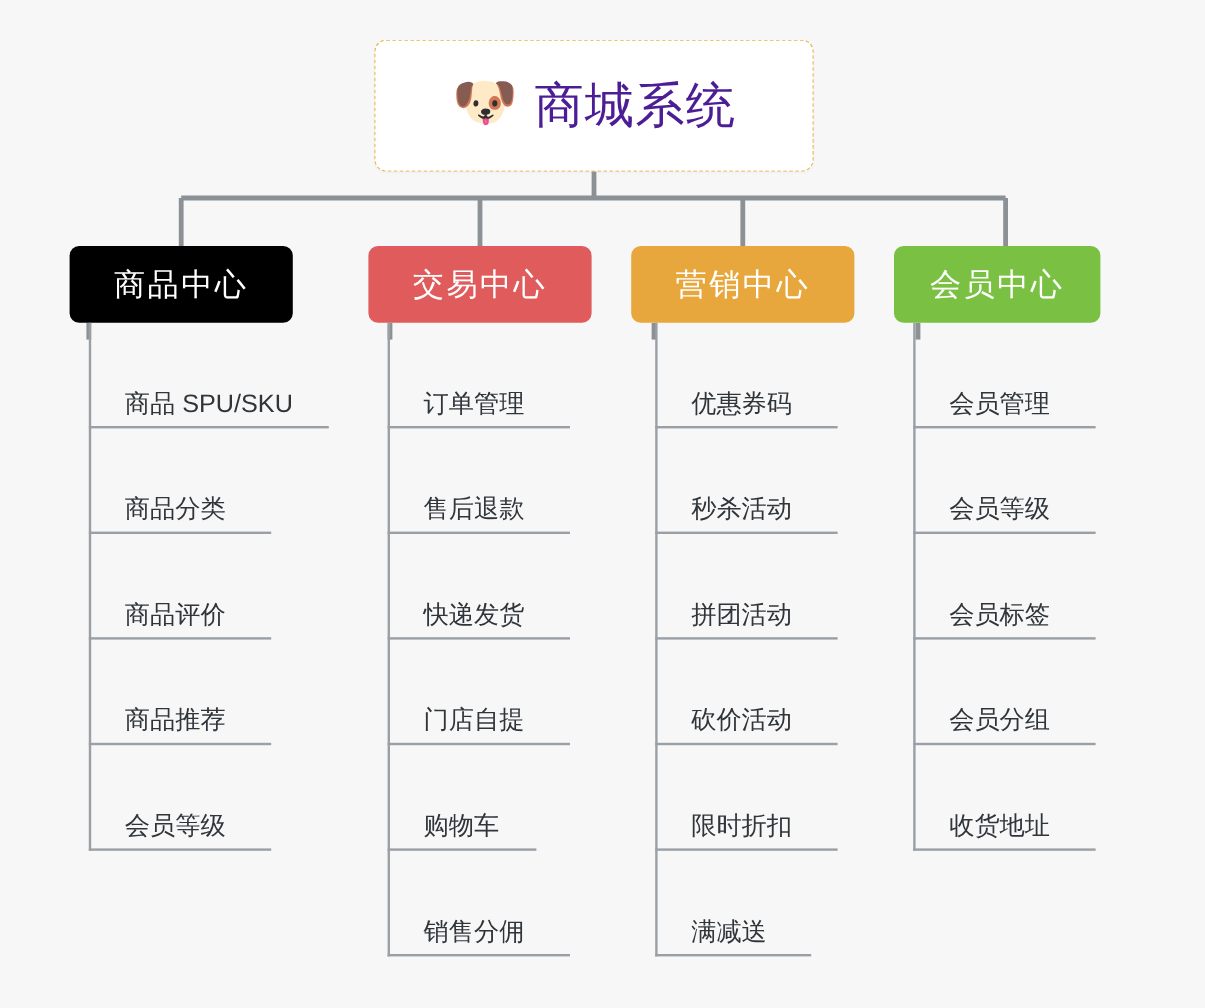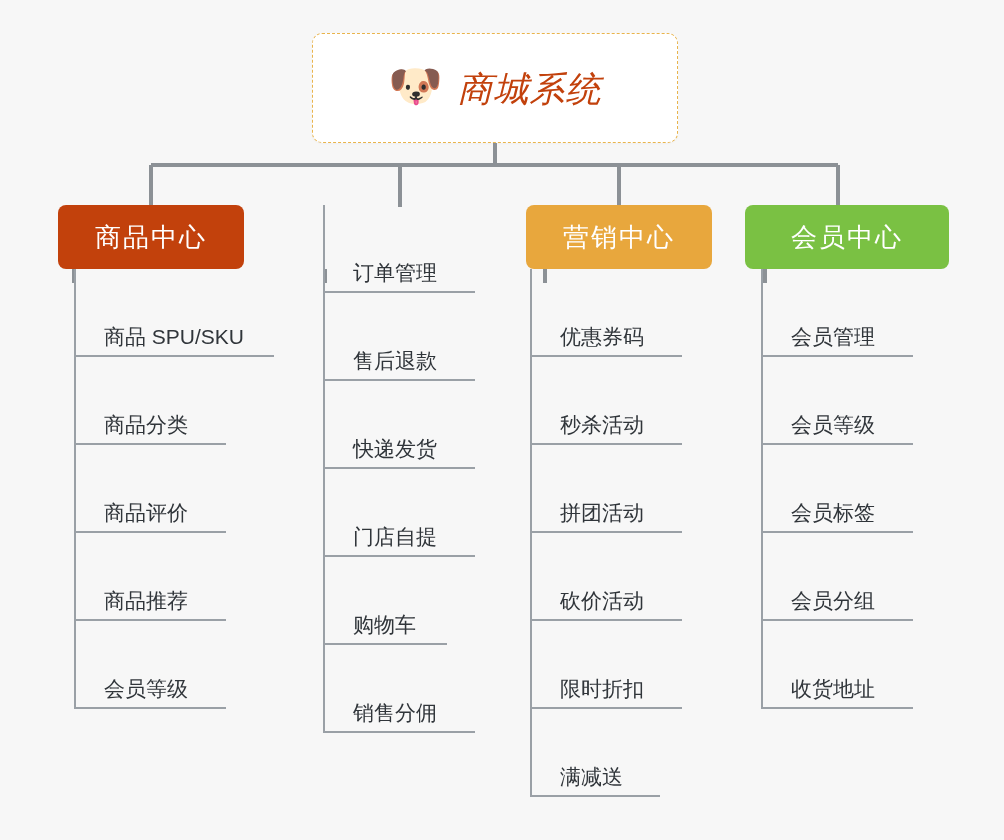--- a/index.html
+++ b/index.html
@@ -42,26 +42,25 @@
   }
 
   .root-emoji {
     font-size: 44px;
     line-height: 1;
     display: inline-block;
     transform: translateY(-2px);
   }
 
   .root-title {
-    font-size: 35px;
-    color: #c2410c;
+    font-size: 41px;
+    color: #4c1d95;
     letter-spacing: 1px;
     white-space: nowrap;
     line-height: 1;
-    font-style: italic;
   }
 
   
   .connector-layer {
     position: absolute;
     left: 0;
     top: 0;
     width: 1004px;
     height: 840px;
     pointer-events: none;
@@ -146,21 +145,21 @@
 
       <path d="M74,269 L74,283"></path>
       <path d="M325,269 L325,283"></path>
       <path d="M545,269 L545,283"></path>
       <path d="M765,269 L765,283"></path>
     </g>
   </svg>
 
   <div id="branches-root">
       <div class="branch" style="left: 58px;">
-        <div class="branch-header" style="width: 186px; background: #c2410c;">
+        <div class="branch-header" style="width: 186px; background: #000000;">
           <span>商品中心</span>
         </div>
         <div class="leaf-list" style="margin-left: 16px;">
           <div class="leaf-spine"></div>
           <div class="leaf-item">
             <span class="leaf-label">商品 SPU/SKU</span>
             <div class="leaf-underline" style="width: 200px;"></div>
           </div>
           <div class="leaf-item">
             <span class="leaf-label">商品分类</span>
@@ -174,20 +173,23 @@
             <span class="leaf-label">商品推荐</span>
             <div class="leaf-underline" style="width: 152px;"></div>
           </div>
           <div class="leaf-item">
             <span class="leaf-label">会员等级</span>
             <div class="leaf-underline" style="width: 152px;"></div>
           </div>
         </div>
       </div>
       <div class="branch" style="left: 307px;">
+        <div class="branch-header" style="width: 186px; background: rgb(224, 91, 91);">
+          <span>交易中心</span>
+        </div>
         <div class="leaf-list" style="margin-left: 16px;">
           <div class="leaf-spine"></div>
           <div class="leaf-item">
             <span class="leaf-label">订单管理</span>
             <div class="leaf-underline" style="width: 152px;"></div>
           </div>
           <div class="leaf-item">
             <span class="leaf-label">售后退款</span>
             <div class="leaf-underline" style="width: 152px;"></div>
           </div>
@@ -206,21 +208,21 @@
           <div class="leaf-item">
             <span class="leaf-label">销售分佣</span>
             <div class="leaf-underline" style="width: 152px;"></div>
           </div>
         </div>
       </div>
       <div class="branch" style="left: 526px;">
         <div class="branch-header" style="width: 186px; background: rgb(232, 167, 61); align-items: center;">
           <span>营销中心</span>
         </div>
-        <div class="leaf-list" style="margin-left: 4px;">
+        <div class="leaf-list" style="margin-left: 20px;">
           <div class="leaf-spine"></div>
           <div class="leaf-item">
             <span class="leaf-label">优惠券码</span>
             <div class="leaf-underline" style="width: 152px;"></div>
           </div>
           <div class="leaf-item">
             <span class="leaf-label">秒杀活动</span>
             <div class="leaf-underline" style="width: 152px;"></div>
           </div>
           <div class="leaf-item">
@@ -235,21 +237,21 @@
             <span class="leaf-label">限时折扣</span>
             <div class="leaf-underline" style="width: 152px;"></div>
           </div>
           <div class="leaf-item">
             <span class="leaf-label">满减送</span>
             <div class="leaf-underline" style="width: 130px;"></div>
           </div>
         </div>
       </div>
       <div class="branch" style="left: 745px;">
-        <div class="branch-header" style="width: 204px; background: rgb(122, 193, 67);">
+        <div class="branch-header" style="width: 172px; background: rgb(122, 193, 67);">
           <span>会员中心</span>
         </div>
         <div class="leaf-list" style="margin-left: 16px;">
           <div class="leaf-spine"></div>
           <div class="leaf-item">
             <span class="leaf-label">会员管理</span>
             <div class="leaf-underline" style="width: 152px;"></div>
           </div>
           <div class="leaf-item">
             <span class="leaf-label">会员等级</span>

